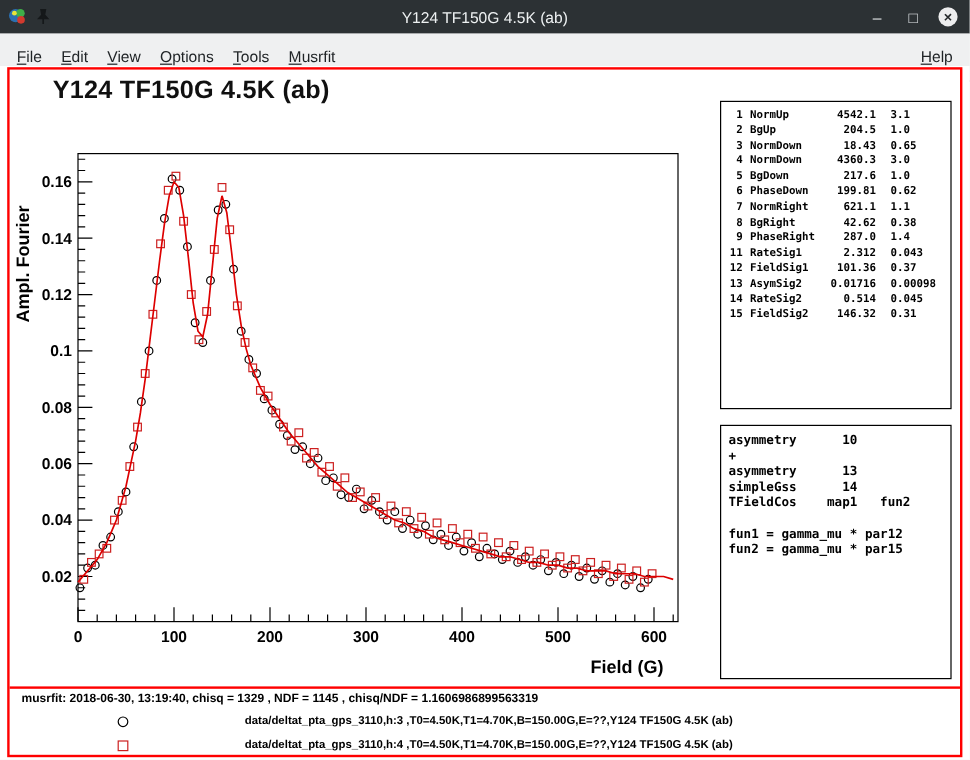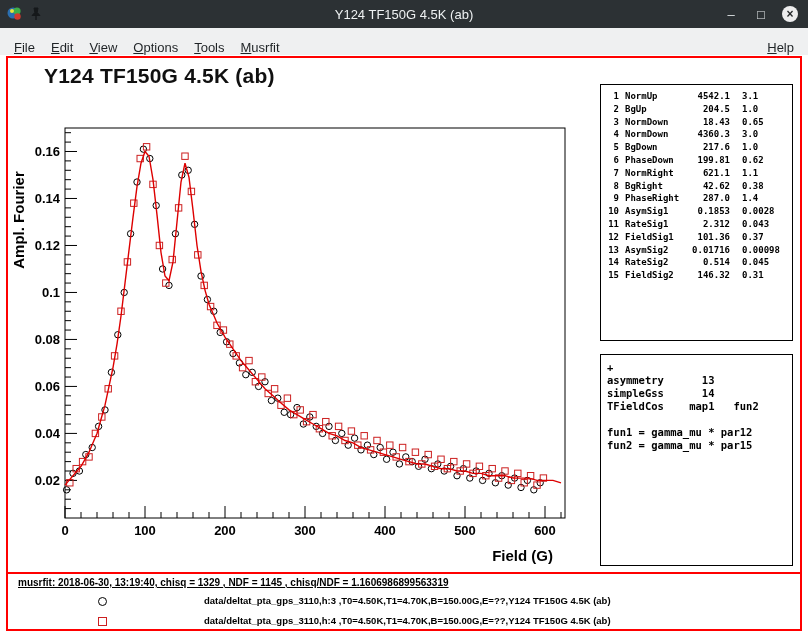--- a/index.html
+++ b/index.html
@@ -49,21 +49,21 @@
   .param-val{width:50px;text-align:right;}
   .param-err{width:46px;text-align:left;padding-left:12px;}
   .theory-pane{
     position:absolute;left:592px;top:296px;width:193px;height:212px;
     border:1px solid #000;box-sizing:border-box;padding:6px 6px;
     font-family:"DejaVu Sans Mono",monospace;font-size:10.5px;font-weight:bold;
     line-height:13px;white-space:pre;color:#000;
   }
   .footer-sep{position:absolute;left:0;right:0;top:514px;border-top:2px solid #ff0000;}
   .status-line{
-    position:absolute;left:10px;top:519px;font-size:10px;font-weight:bold;color:#000;text-decoration:underline;
+    position:absolute;left:10px;top:519px;font-size:10px;font-weight:bold;color:#000;
   }
   .legend-row{position:absolute;left:0;right:0;height:14px;}
   .legend-marker{position:absolute;left:90px;top:2px;width:7px;height:7px;border:1px solid #000;background:transparent;}
   .legend-marker.circle{border-radius:50%;}
   .legend-text{position:absolute;left:196px;top:0;font-size:9.5px;font-weight:bold;color:#000;}
 </style>
 </head>
 <body>
 
 <div class="window">
@@ -406,26 +406,20 @@
             <span class="param-val">42.62</span>
             <span class="param-err">0.38</span>
           </div>
           <div class="param-row">
             <span class="param-idx">9</span>
             <span class="param-name">PhaseRight</span>
             <span class="param-val">287.0</span>
             <span class="param-err">1.4</span>
           </div>
           <div class="param-row">
-            <span class="param-idx">10</span>
-            <span class="param-name">AsymSig1</span>
-            <span class="param-val">0.1853</span>
-            <span class="param-err">0.0028</span>
-          </div>
-          <div class="param-row">
             <span class="param-idx">11</span>
             <span class="param-name">RateSig1</span>
             <span class="param-val">2.312</span>
             <span class="param-err">0.043</span>
           </div>
           <div class="param-row">
             <span class="param-idx">12</span>
             <span class="param-name">FieldSig1</span>
             <span class="param-val">101.36</span>
             <span class="param-err">0.37</span>
@@ -443,21 +437,21 @@
             <span class="param-err">0.045</span>
           </div>
           <div class="param-row">
             <span class="param-idx">15</span>
             <span class="param-name">FieldSig2</span>
             <span class="param-val">146.32</span>
             <span class="param-err">0.31</span>
           </div>
         </div>
 
-      <div class="theory-pane" id="theory-pane"><div>+</div><div>asymmetry      13</div><div>simpleGss      14</div><div>TFieldCos    map1   fun2</div><div> </div><div>fun1 = gamma_mu * par12</div><div>fun2 = gamma_mu * par15</div></div>
+      <div class="theory-pane" id="theory-pane"><div>asymmetry      10</div><div>+</div><div>asymmetry      13</div><div>simpleGss      14</div><div>TFieldCos    map1   fun2</div><div> </div><div>fun1 = gamma_mu * par12</div><div>fun2 = gamma_mu * par15</div></div>
 
       <div class="footer-sep"></div>
 
       <div class="status-line">musrfit: 2018-06-30, 13:19:40, chisq = 1329 , NDF = 1145 , chisq/NDF = 1.1606986899563319</div>
 
       <div id="legend">
           <div class="legend-row" style="top: 537px;">
             <span class="legend-marker circle" style="border-color: rgb(0, 0, 0);"></span>
             <span class="legend-text">data/deltat_pta_gps_3110,h:3 ,T0=4.50K,T1=4.70K,B=150.00G,E=??,Y124 TF150G 4.5K (ab)</span>
           </div>

